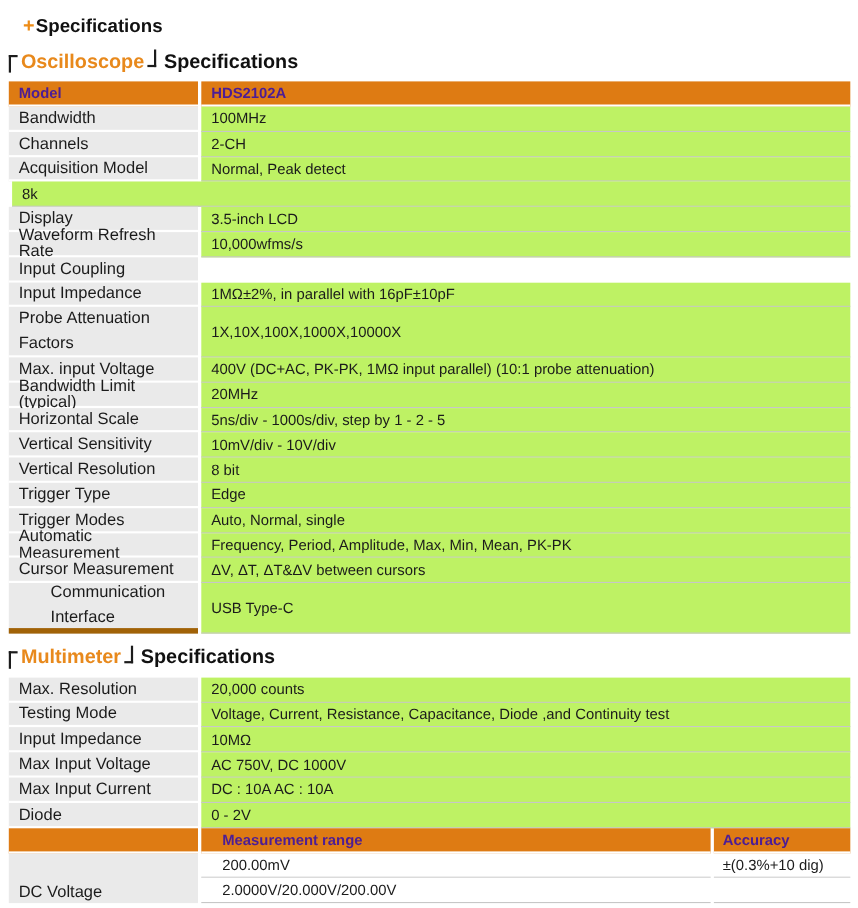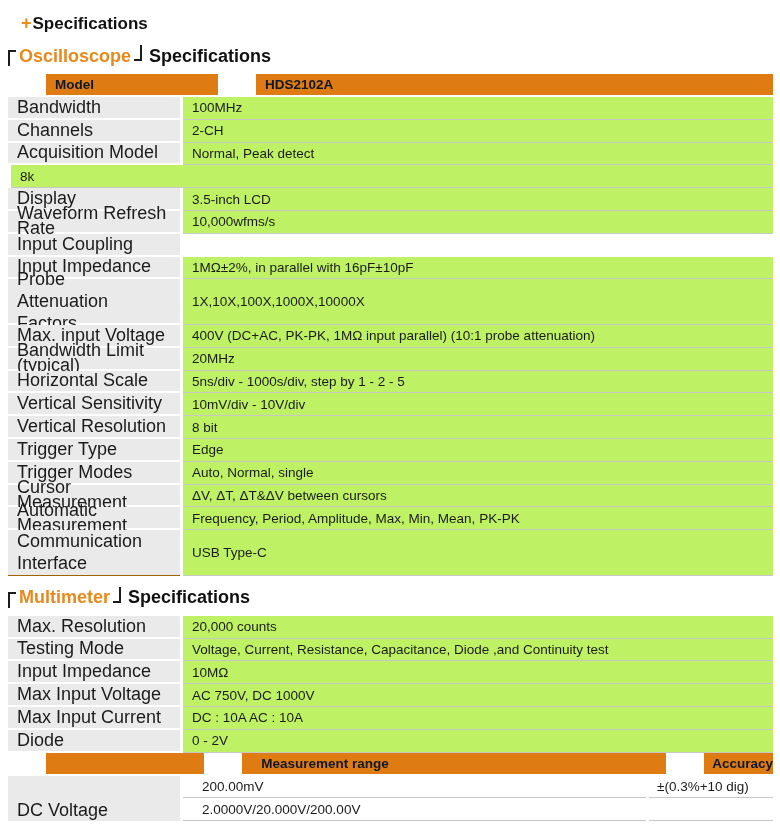--- a/index.html
+++ b/index.html
@@ -16,29 +16,29 @@
     border-top:2.4px solid #1c1c1c; margin:4px 3px 0 0; }
   .brk-c { display:inline-block; width:8px; height:16px; border-right:2.4px solid #1c1c1c;
     border-bottom:2.4px solid #1c1c1c; margin:0 7px 6px 3px; }
 
   .tbl { margin:0 7px 0 8px; }
   .row { display:flex; align-items:stretch; height:22.8px; }
   .row.h2 { height:45.6px; }
   .row.hdr { height:23px; }
 
   .cl { width:172px; background:#EAEAEA; display:flex; align-items:center;
-    padding:0 6px 0 9px; border-bottom:2px solid #fff; font-size:18px; line-height:15px; }
+    padding:0 6px 0 9px; border-bottom:2px solid #fff; font-size:15px; line-height:15px; }
   .cl.tall { align-items:center; }
   .cl.tall span { display:inline-block; max-width:128px; line-height:22px; }
-  .cl.last { border-bottom:1px solid #a16207; }
+  .cl.last { border-bottom:5px solid #a16207;justify-content:flex-end; }
   .cr { flex:1; margin-left:3px; background:#bef264; display:flex; align-items:center;
     padding-left:9px; border-bottom:1px solid #C7C7C7; font-size:13.5px; white-space:nowrap; }
 
-  .hdr .cl, .hdr .cr, .hdr .cm, .hdr .ca { background:#DE7B13; color:#0f172a; font-weight:bold;
-    border-bottom:2px solid #fff; font-size:13.5px;margin-left:38px; }
+  .hdr .cl, .hdr .cr, .hdr .cm, .hdr .ca { background:#DE7B13; color:#4c1d95; font-weight:bold;
+    border-bottom:2px solid #fff; font-size:13.5px; }
 
   .cm { width:463px; margin-left:3px; background:#fff; display:flex; align-items:center;
     padding-left:19px; border-bottom:1px solid #C7C7C7; font-size:13.5px; white-space:nowrap; }
   .ca { flex:1; margin-left:3px; background:#fff; display:flex; align-items:center;
     padding-left:8px; border-bottom:1px solid #C7C7C7; font-size:13.5px; white-space:nowrap; }
 
   .dcv { display:flex; align-items:stretch; }
   .dcv .cl { border-bottom:none; align-items:flex-end; padding-bottom:3px; }
   .dcv-right { flex:1; display:flex; flex-direction:column; }
   .dcv-right .row { width:100%; }
@@ -119,26 +119,26 @@
     </div>
   <div class="row">
       <div class="cl">Trigger Type</div>
       <div class="cr">Edge</div>
     </div>
   <div class="row">
       <div class="cl">Trigger Modes</div>
       <div class="cr">Auto, Normal, single</div>
     </div>
   <div class="row">
+      <div class="cl">Automatic Measurement</div>
+      <div class="cr">Frequency, Period, Amplitude, Max, Min, Mean, PK-PK</div>
+    </div>
+  <div class="row">
       <div class="cl">Cursor Measurement</div>
       <div class="cr">ΔV, ΔT, ΔT&amp;ΔV between cursors</div>
-    </div>
-  <div class="row">
-      <div class="cl">Automatic Measurement</div>
-      <div class="cr">Frequency, Period, Amplitude, Max, Min, Mean, PK-PK</div>
     </div>
   <div class="row h2">
       <div class="cl tall last">
         <span>Communication Interface</span>
       </div>
       <div class="cr">USB Type-C</div>
     </div>
 </div>
 
 <div class="sec-h">

